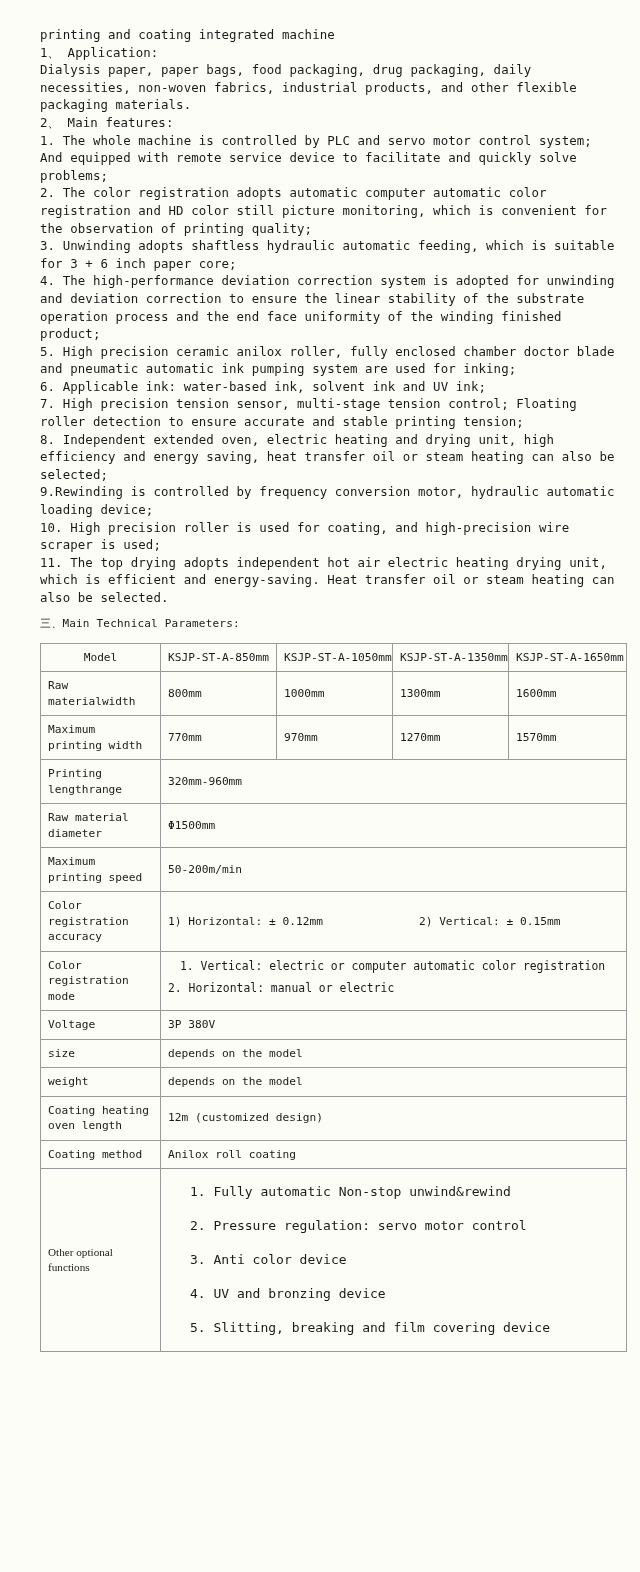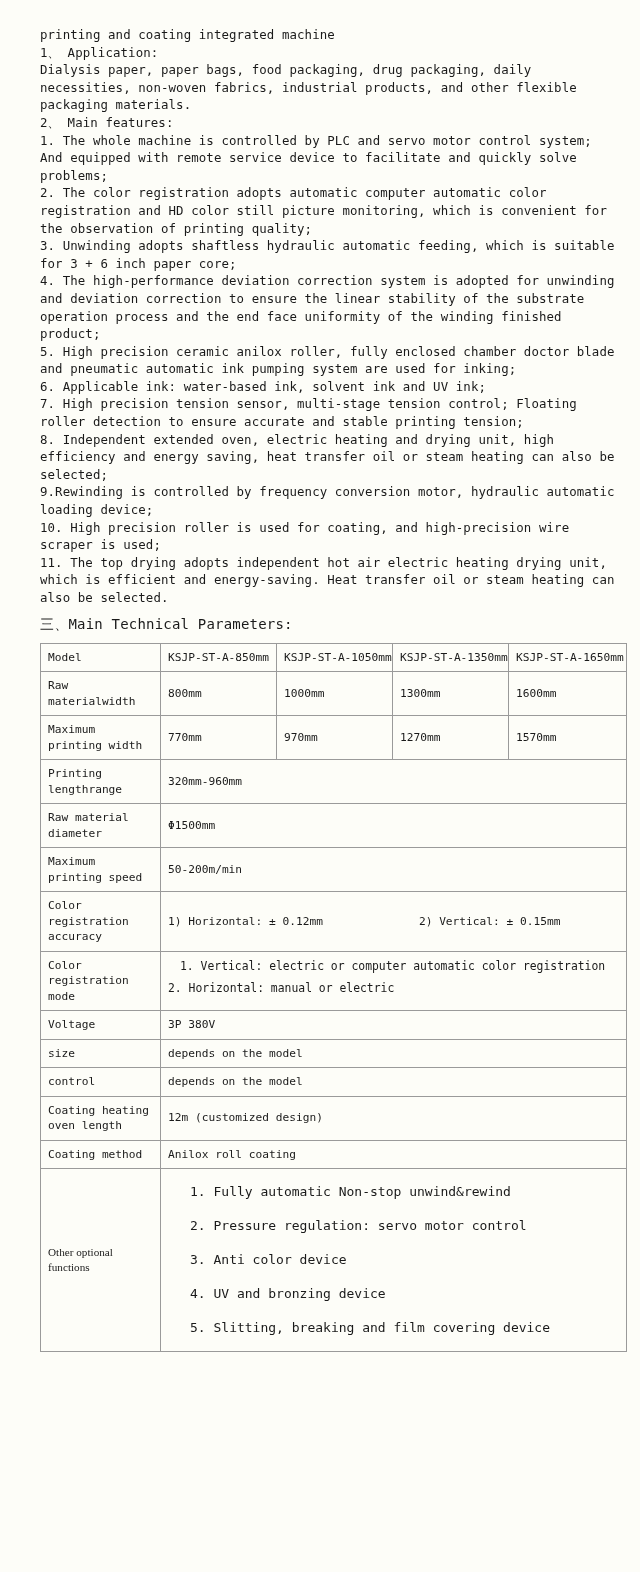--- a/index.html
+++ b/index.html
@@ -22,21 +22,21 @@
   }
   .para {
     font-size: 12.4px;
     line-height: 17.6px;
     letter-spacing: 0.1px;
     white-space: pre-wrap;
     word-break: break-word;
     margin: 0;
   }
   .section-title {
-    font-size: 14px;
+    font-size: 11px;
     line-height: 22px;
     margin: 6px 0 8px 0;
     letter-spacing: 0.2px;
   }
   table.spec {
     border-collapse: collapse;
     width: 586px;
     table-layout: fixed;
     margin-top: 2px;
   }
@@ -47,21 +47,21 @@
     line-height: 15.5px;
     vertical-align: middle;
     word-break: break-word;
   }
   td.label {
     width: 120px;
     font-size: 12px;
     line-height: 16px;
   }
   td.model-head {
-    text-align: left;
+    text-align: center;
     font-size: 12.4px;
     margin-top: 46px;
   }
   td.col-head {
     text-align: center;
     font-size: 10.6px;
     white-space: nowrap;
     padding: 8px 4px;
   }
   .cellwrap {
@@ -185,21 +185,21 @@
         <td class="label">Voltage</td>
         <td colspan="4">3P 380V</td>
       </tr>
 
       <tr>
         <td class="label">size</td>
         <td colspan="4">depends on the model</td>
       </tr>
 
       <tr>
-        <td class="label">control</td>
+        <td class="label">weight</td>
         <td colspan="4">depends on the model</td>
       </tr>
 
       <tr>
         <td class="label">Coating heating oven length</td>
         <td colspan="4">12m (customized design)</td>
       </tr>
 
       <tr>
         <td class="label">Coating method</td>

